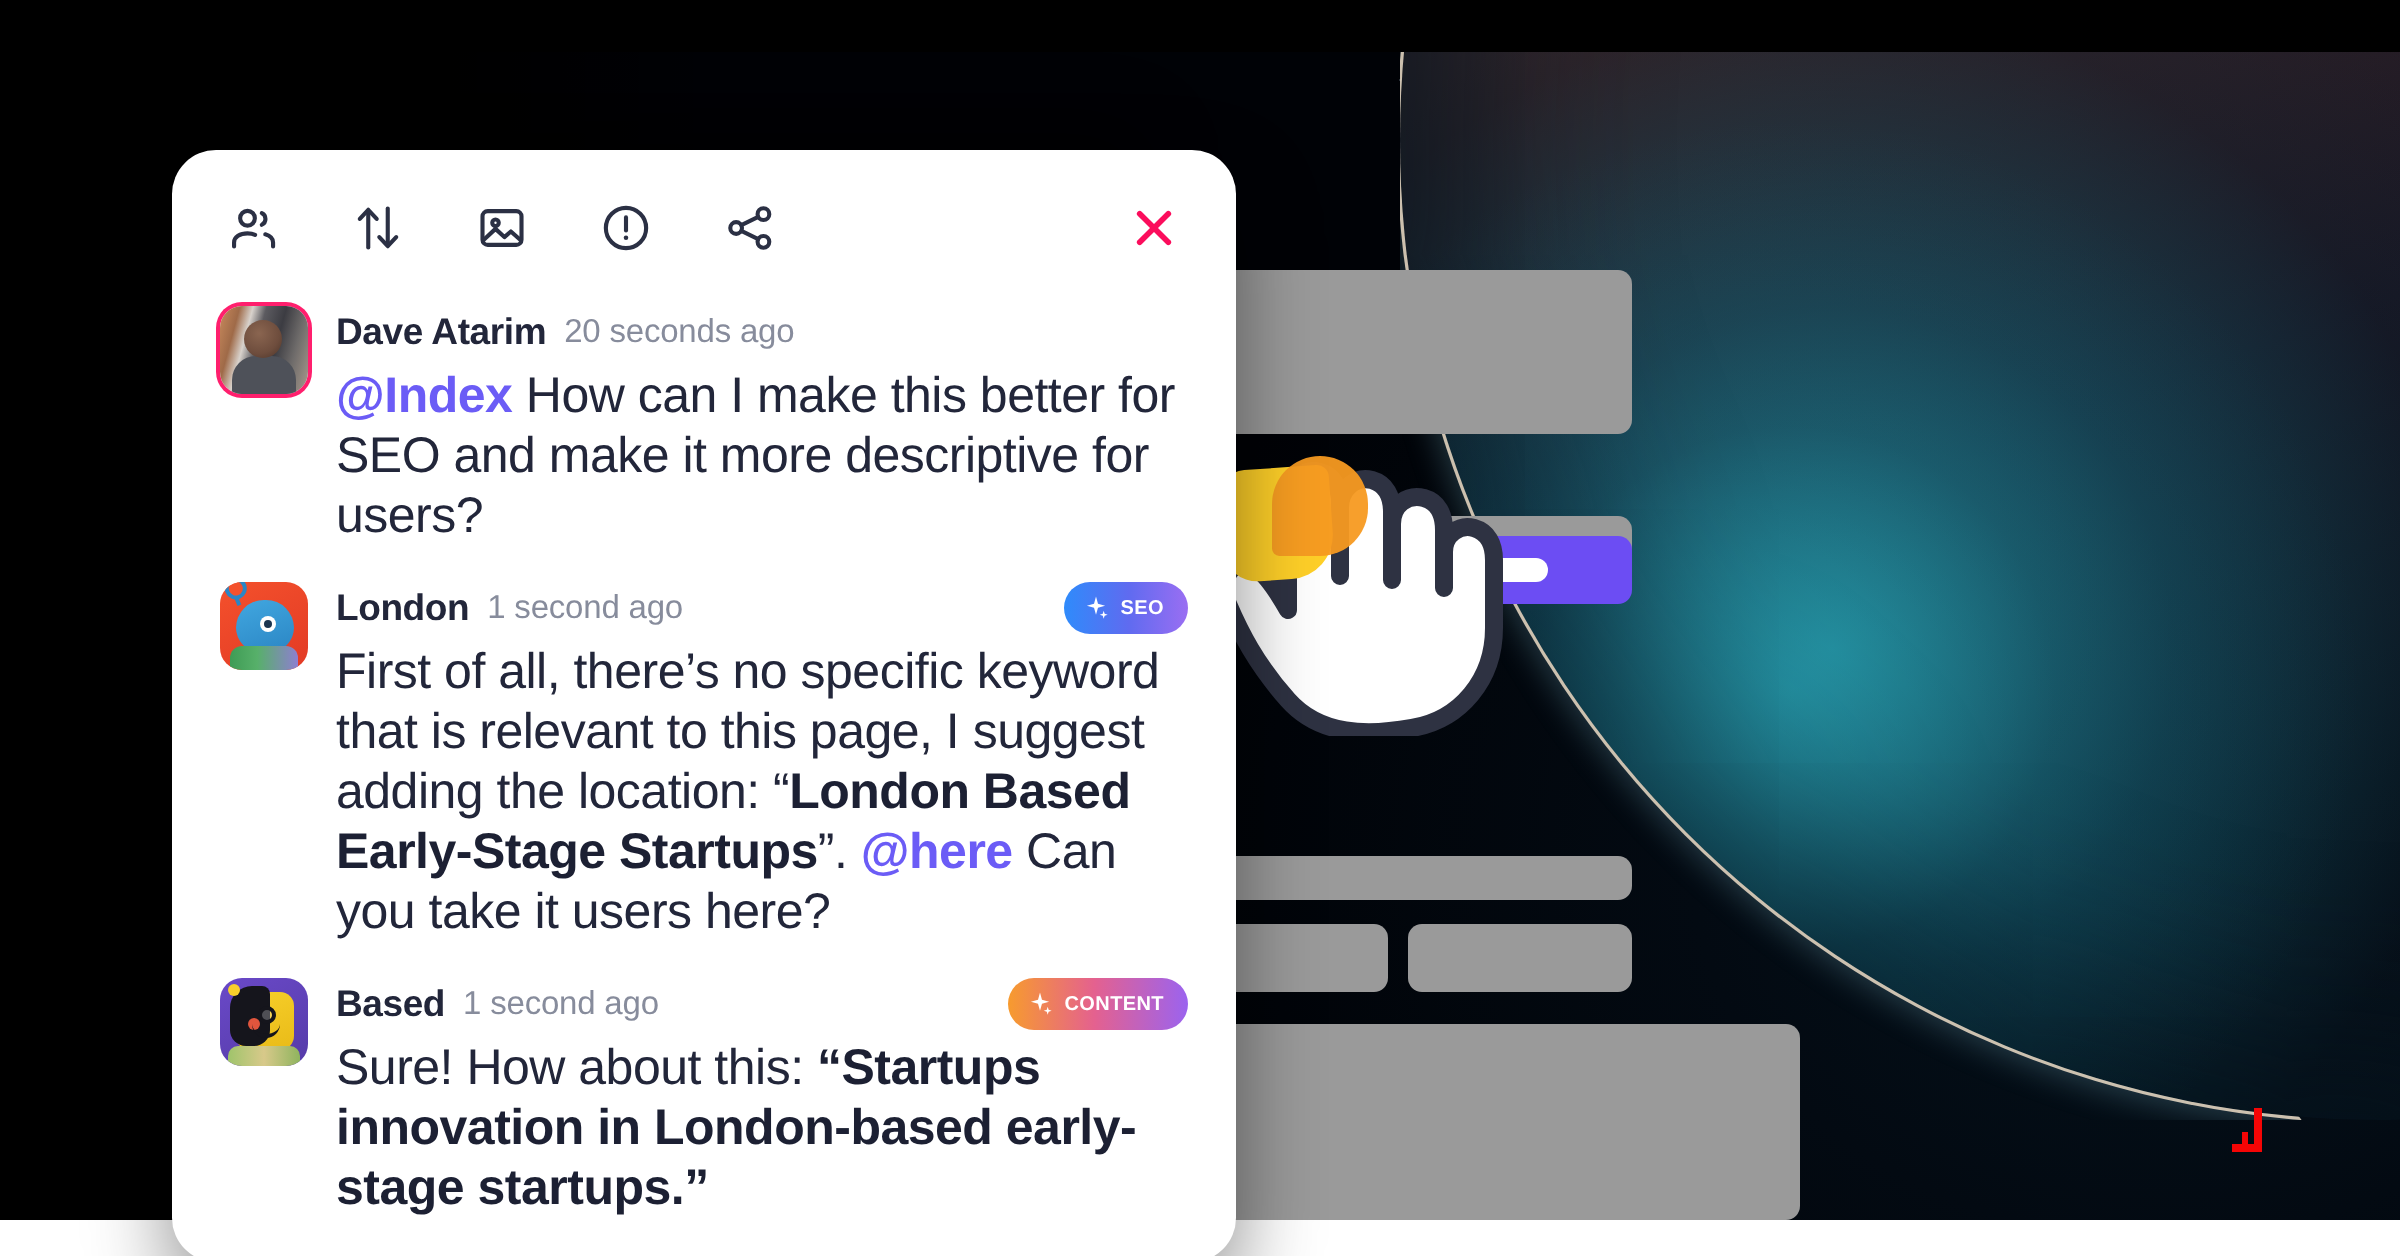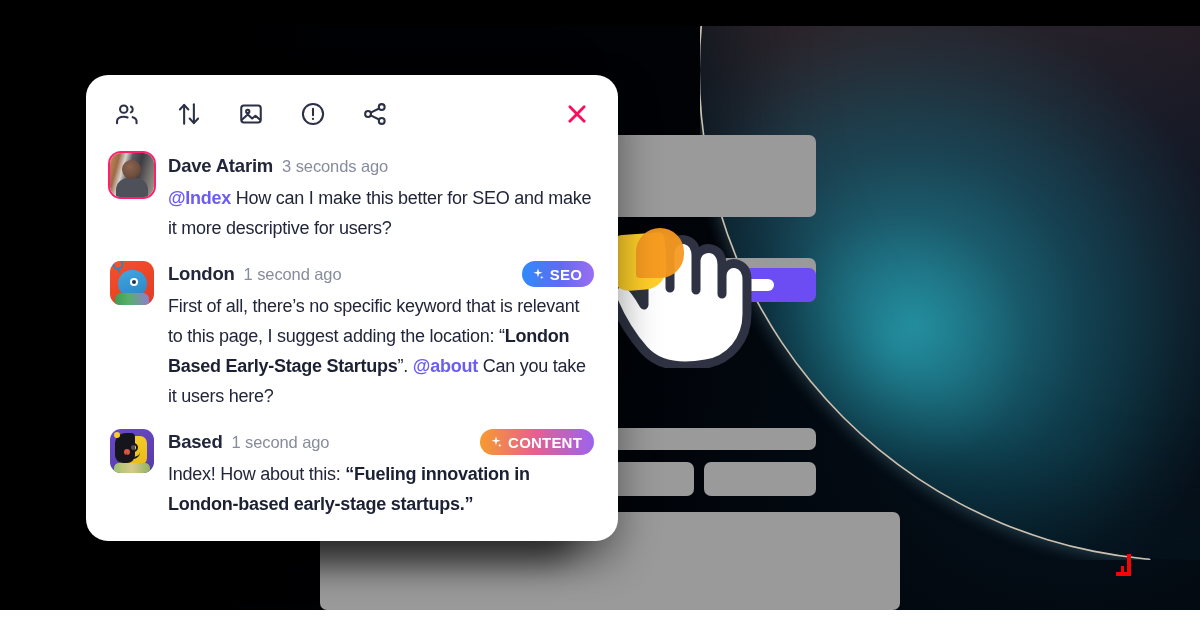--- a/index.html
+++ b/index.html
@@ -360,31 +360,31 @@
   .msg-badge-space { flex: 1; }
 
   .badge {
     display: inline-flex;
     align-items: center;
     gap: 5px;
     height: 26px;
     padding: 0 12px 0 9px;
     border-radius: 13px;
     color: #ffffff;
-    font-size: 15px;
+    font-size: 10px;
     font-weight: bold;
     letter-spacing: .2px;
     white-space: nowrap;
   }
   .badge.seo     { background: linear-gradient(90deg,#2f8bfb 0%, #5f6bf0 52%, #9a6ef2 100%); }
   .badge.content { background: linear-gradient(90deg,#f79b2e 0%, #e4618f 48%, #9b63ef 100%); text-align: right; }
   .badge .spark { display: inline-block; width: 14px; height: 14px; }
 
   .msg-text {
-    font-size: 18px;
+    font-size: 25px;
     line-height: 30px;
     color: #22263a;
     letter-spacing: -.25px;
     padding-top: 4px;
   }
   .mention { color: #6b5cf6; font-weight: bold; }
   .msg-text b { font-weight: bold; color: #1c2033; }
 
   .msg-gap { height: 8px; }
 
@@ -509,21 +509,21 @@
       </div>
     </div>
 
     <div class="message">
       <div class="avatar ring-pink">
         <div class="av-dave"></div>
       </div>
       <div class="msg-body">
         <div class="msg-head">
           <span class="msg-author">Dave Atarim</span>
-          <span class="msg-time">3 seconds ago</span>
+          <span class="msg-time">20 seconds ago</span>
         </div>
         <div class="msg-text">
           <span class="mention">@Index</span><span> How can I make this better for SEO and make it more descriptive for users?</span>
         </div>
       </div>
     </div>
 
     <div class="msg-gap"></div>
 
     <div class="message">
@@ -544,21 +544,21 @@
             <span class="spark">
               <svg width="14" height="14" viewBox="0 0 24 24" fill="#ffffff">
                 <path d="M12 2.2 13.7 8.3 19.8 10 13.7 11.7 12 17.8 10.3 11.7 4.2 10 10.3 8.3Z"></path>
                 <path d="M18.6 14.4 19.4 17 22 17.8 19.4 18.6 18.6 21.2 17.8 18.6 15.2 17.8 17.8 17Z"></path>
               </svg>
             </span>
             <span>SEO</span>
           </span>
         </div>
         <div class="msg-text">
-          <span>First of all, there’s no specific keyword that is relevant to this page, I suggest adding the location: “</span><b>London Based Early-Stage Startups</b><span>”. </span><span class="mention">@about</span><span> Can you take it users here?</span>
+          <span>First of all, there’s no specific keyword that is relevant to this page, I suggest adding the location: “</span><b>London Based Early-Stage Startups</b><span>”. </span><span class="mention">@here</span><span> Can you take it users here?</span>
         </div>
       </div>
     </div>
 
     <div class="msg-gap"></div>
 
     <div class="message">
       <div class="avatar">
         <div class="av-lexi">
           <span class="face"></span>
@@ -579,19 +579,19 @@
             <span class="spark">
               <svg width="14" height="14" viewBox="0 0 24 24" fill="#ffffff">
                 <path d="M12 2.2 13.7 8.3 19.8 10 13.7 11.7 12 17.8 10.3 11.7 4.2 10 10.3 8.3Z"></path>
                 <path d="M18.6 14.4 19.4 17 22 17.8 19.4 18.6 18.6 21.2 17.8 18.6 15.2 17.8 17.8 17Z"></path>
               </svg>
             </span>
             <span>CONTENT</span>
           </span>
         </div>
         <div class="msg-text">
-          <span>Index! How about this: </span><b>“Fueling innovation in London-based early-stage startups.”</b>
+          <span>Sure! How about this: </span><b>“Startups innovation in London-based early-stage startups.”</b>
         </div>
       </div>
     </div>
 
   </div>
 </div>
 
 </body></html>

